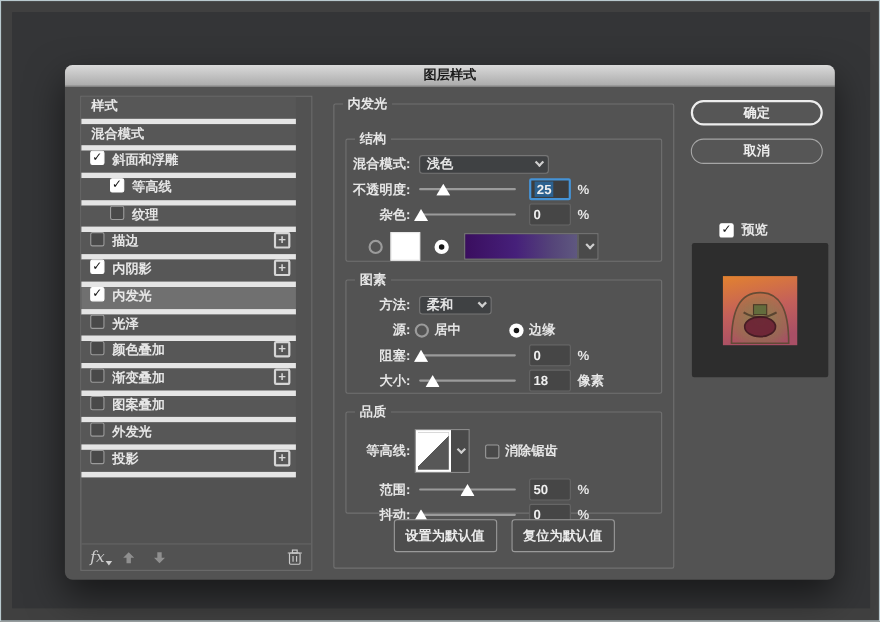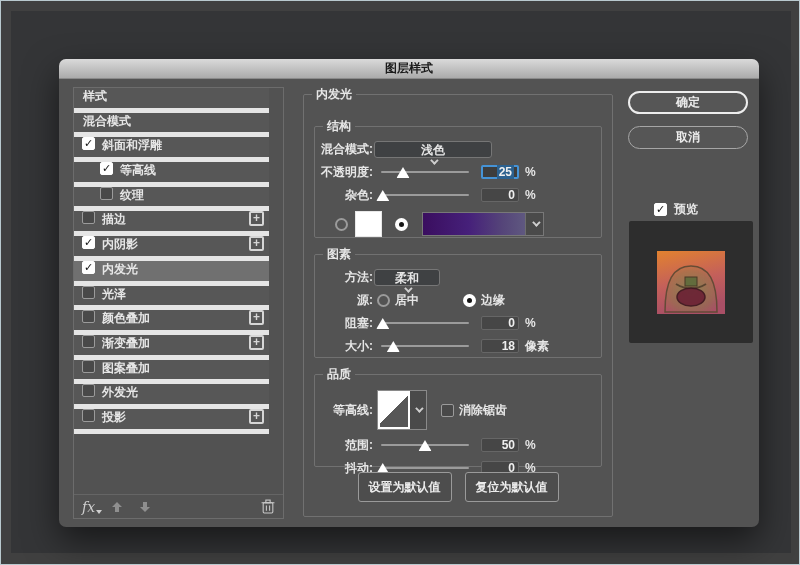--- a/index.html
+++ b/index.html
@@ -45,32 +45,32 @@
   legend { font-size:12px; font-weight:bold; color:#e6e6e6; padding:0 4px; margin-left:8px; }
   .outer-fs { position:absolute; left:244px; top:27px; width:310px; height:431px; }
   .fs1 { position:absolute; left:10px; top:15px; width:288px; height:120px; }
   .fs2 { position:absolute; left:10px; top:143px; width:288px; height:112px; }
   .fs3 { position:absolute; left:10px; top:263px; width:288px; height:101px; }
 
   .row { display:flex; align-items:center; height:18px; margin:5px 0 0 0; color:#e6e6e6;
          font-size:12px; font-weight:bold; }
   .lbl { width:58px; text-align:right; flex:0 0 auto; }
   .dd { height:17px; background:#3f4143; border:1px solid #767676; border-radius:3px;
-        display:flex; align-items:center; justify-content:space-between; padding:0 6px; margin-left:1px;flex-direction:column; }
+        display:flex; align-items:center; justify-content:space-between; padding:0 6px; margin-left:8px; }
   .dd-wide { width:118px; }
   .dd-narrow { width:66px; }
   .chev { width:6px; height:6px; border-right:2px solid #cfcfcf; border-bottom:2px solid #cfcfcf;
           transform:rotate(45deg) translateY(-2px); flex:0 0 auto; }
   .track { position:relative; width:88px; height:12px; margin-left:8px; flex:0 0 auto; }
   .track::before { content:""; position:absolute; left:0; right:0; top:5px; height:2px; background:#9b9b9b; border-radius:1px; }
   .thumb { position:absolute; top:1px; width:13px; height:11px; background:#ffffff;
            clip-path:polygon(50% 0, 100% 100%, 0 100%); transform:translateX(-50%);
            filter:drop-shadow(0 1px 1px rgba(0,0,0,.4)); }
-  .valbox { width:38px; height:14px; background:#464646; border:1px solid #666666; border-radius:2px;
-            margin-left:12px; padding:0 3px; display:flex; align-items:center; font-size:12px; font-weight:bold; color:#efefef;justify-content:flex-end; }
+  .valbox { width:38px; height:20px; background:#464646; border:1px solid #666666; border-radius:2px;
+            margin-left:12px; padding:0 3px; display:flex; align-items:center; font-size:12px; font-weight:bold; color:#efefef; }
   .valbox.focus { border:2px solid #4593d6; background:#3d3d3d; }
   .valbox .sel { padding:0 2px; }
   .unit { margin-left:6px; }
 
   .radio { width:13px; height:13px; border-radius:50%; border:2px solid #9b9b9b; flex:0 0 auto; }
   .radio.on { border:none; background:#ffffff; display:flex; align-items:center; justify-content:center; }
   .radio.on::after { content:""; width:5px; height:5px; border-radius:50%; background:#161616; }
   .rlabel { margin-left:5px; }
 
   .swatch-row { height:26px; margin-top:7px; }

